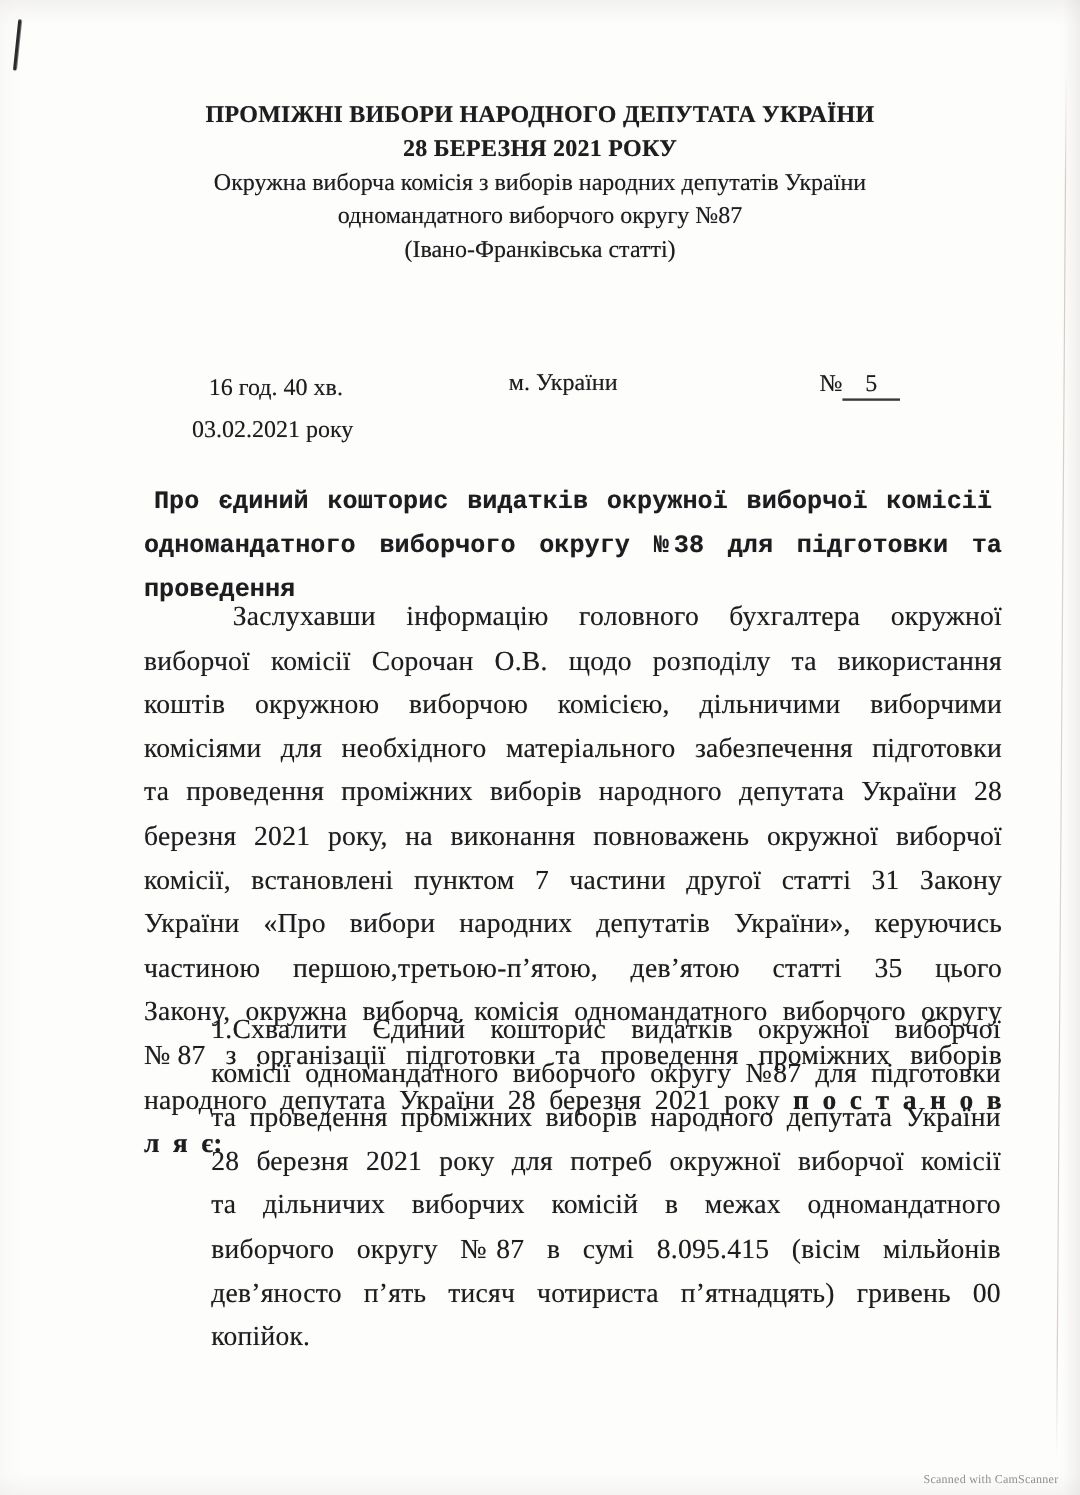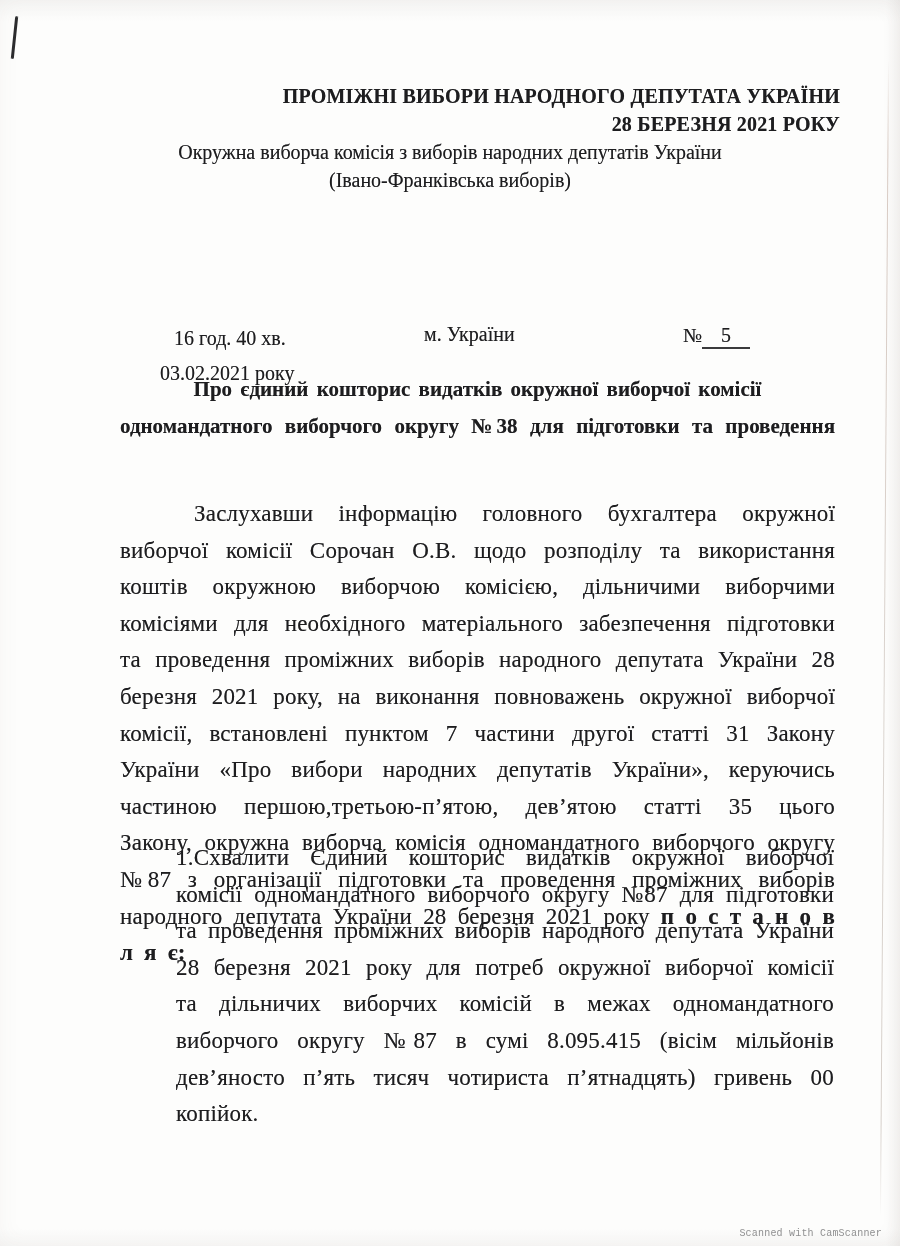--- a/index.html
+++ b/index.html
@@ -44,91 +44,93 @@
       rgba(150,110,90,0.0), rgba(150,110,90,0.35) 8%,
       rgba(130,110,95,0.28) 60%, rgba(130,110,95,0.32) 92%, rgba(130,110,95,0.0));
     transform: rotate(0.4deg);
   }
 
   .header {
     position: absolute;
     top: 82px; left: 60px; right: 60px;
     text-align: center;
   }
-  .title-line { font-weight: bold; font-size: 20px; line-height: 28px; letter-spacing: 0.2px; text-align: right; }
+  .title-line { font-weight: bold; font-size: 20px; line-height: 28px; letter-spacing: 0.2px; }
   .org-line  { font-size: 20px; line-height: 28px; }
 
   .doc-type {
     position: absolute;
     top: 257px; left: 0; right: 30px;
     text-align: center;
     font-weight: bold;
     font-size: 19px;
     letter-spacing: 1px;
   }
 
-  .meta { position: absolute; top: 321px; left: 0; right: 0; height: 72px; font-size: 20px; }
+  .meta { position: absolute; top: 306px; left: 0; right: 0; height: 72px; font-size: 20px; }
   .meta-datetime { position: absolute; left: 160px; top: 0; line-height: 35px; }
   .meta-time { padding-left: 14px; }
   .meta-place { position: absolute; left: 424px; top: 2px; }
   .meta-number { position: absolute; left: 683px; top: 2px; }
   .num-underline {
     display: inline-block;
     width: 48px;
     text-align: center;
     border-bottom: 2px solid #3a3a3c;
     line-height: 24px;
   }
 
   .subject {
     position: absolute;
-    top: 371px; left: 120px; width: 715px;
+    top: 400px; left: 120px; width: 715px;
     font-weight: bold;
     font-size: 21px;
     line-height: 37px;
     word-spacing: 3px;
+    font-family: Liberation Mono, monospace;
   }
   .subj-center { text-align: center; }
   .subj-just   { text-align: justify; text-align-last: justify; }
 
   .para {
     position: absolute;
     font-size: 23px;
     line-height: 36.6px;
     text-align: justify;
     word-spacing: 5px;
     letter-spacing: 0.2px;
   }
   .para1 { top: 496px; left: 120px; width: 715px; text-indent: 74px; }
   .item1 { top: 840px; left: 176px; width: 658px; }
   .resolves { font-weight: bold; }
 
   .watermark {
     position: absolute;
     right: 18px; bottom: 7px;
-    font-family: Liberation Mono, monospace;
+    font-family: Liberation Serif, serif;
     font-size: 10px;
     color: #8f8f90;
     letter-spacing: 0.2px;
     margin-top: 12px;
   }
 </style>
 </head>
 <body>
 
 <div class="page">
 
   <div class="pen-mark"></div>
   <div class="edge-line"></div>
 
   <header class="header soft">
     <div class="title-line">ПРОМІЖНІ ВИБОРИ НАРОДНОГО ДЕПУТАТА УКРАЇНИ</div>
     <div class="title-line">28 БЕРЕЗНЯ 2021 РОКУ</div>
     <div class="org-line">Окружна виборча комісія з виборів народних депутатів України</div>
-    <div class="org-line">(Івано-Франківська виборів)</div>
+    <div class="org-line">одномандатного виборчого округу №87</div>
+    <div class="org-line">(Івано-Франківська статті)</div>
   </header>
 
 
   <div class="meta soft">
     <div class="meta-datetime">
       <div class="meta-time">16 год. 40 хв.</div>
       <div class="meta-date">03.02.2021 року</div>
     </div>
     <div class="meta-place">м. України</div>
     <div class="meta-number"><span>№</span><span class="num-underline">5</span></div>

